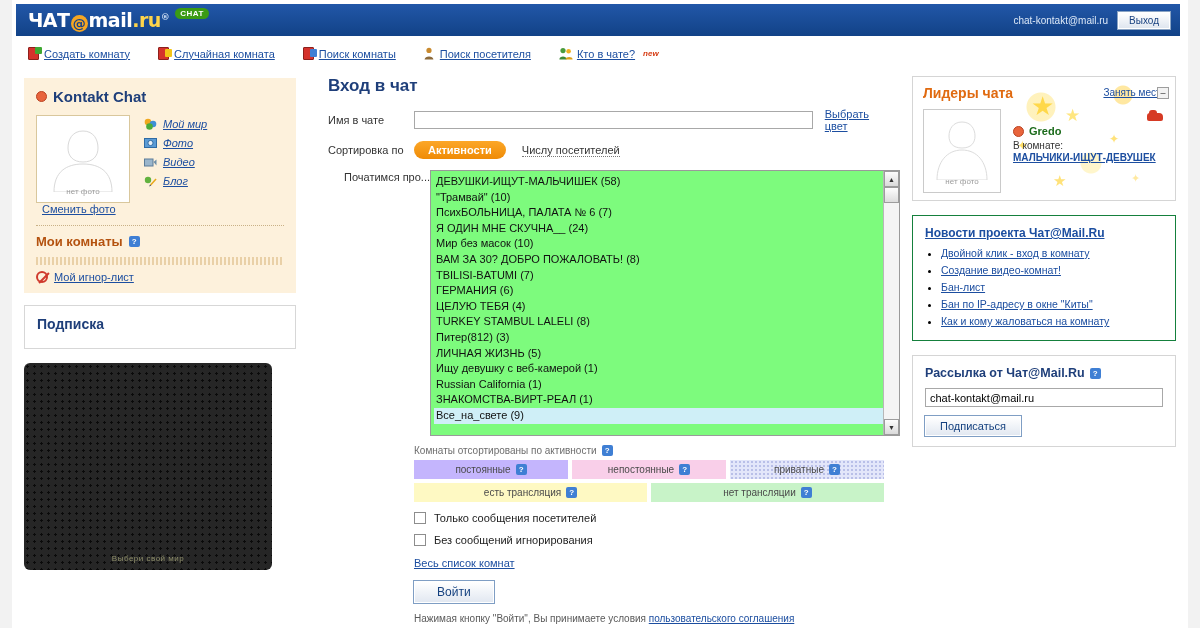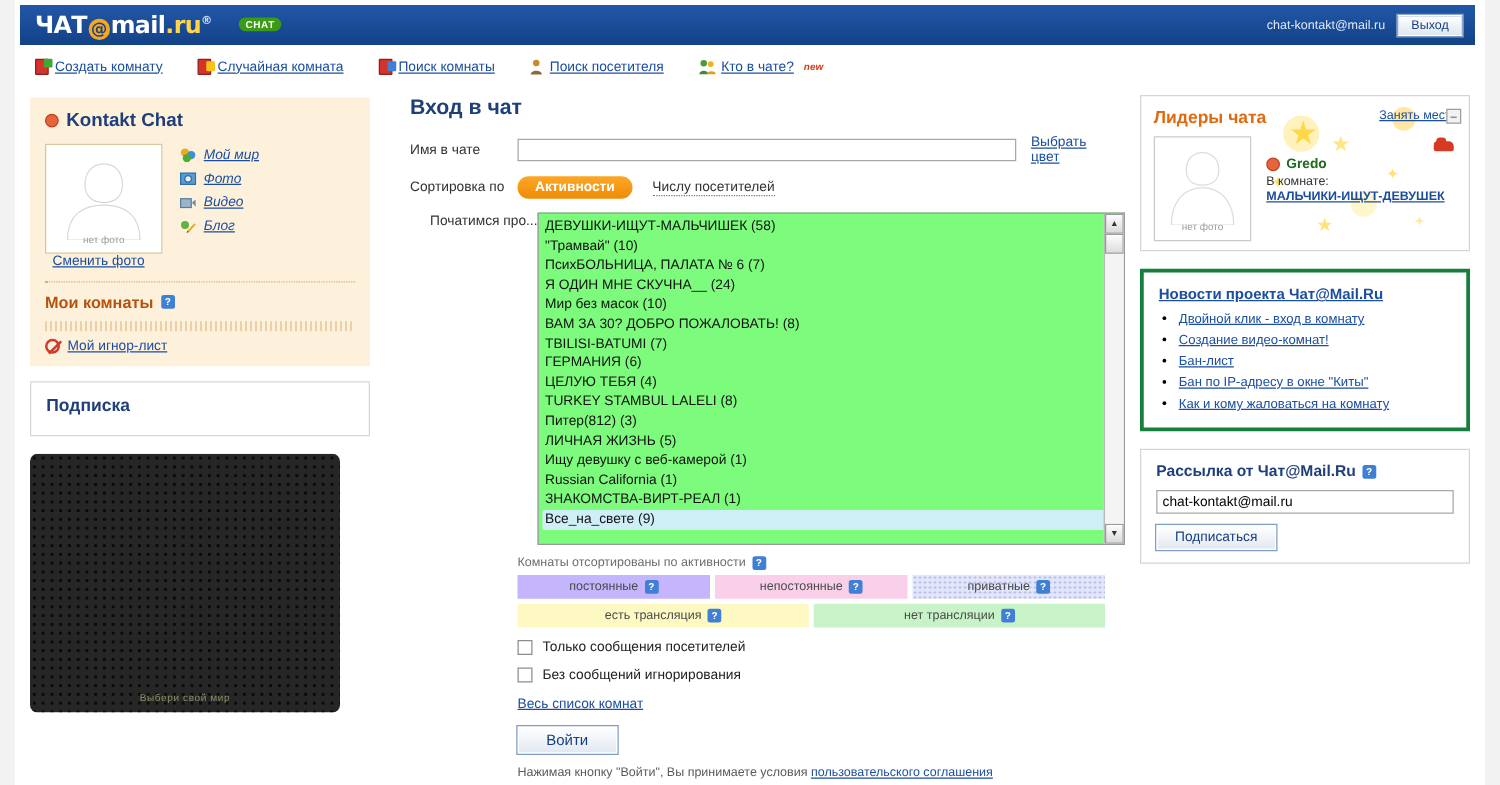--- a/index.html
+++ b/index.html
@@ -21,21 +21,21 @@
   .rail-l { left:0; } .rail-r { right:0; }
 
   
   #header {
     position:absolute; left:16px; top:4px; width:1164px; height:32px;
     background:#1a4d9c;
     background:linear-gradient(to bottom,#2257a8 0%,#124287 100%);
     display:flex; align-items:center; justify-content:space-between;
     padding:0 10px 0 12px;
   }
-  .logo { display:flex; align-items:center; gap:16px; }
+  .logo { display:flex; align-items:flex-start; gap:0; }
   .logo-txt {
     font-family:"DejaVu Sans", sans-serif;
     font-weight:bold; font-size:19px; color:#ffffff;
     letter-spacing:-0.5px; line-height:19px;
   }
   .logo-at {
     display:inline-block; width:17px; height:17px; border-radius:50%;
     background:#f5a623; color:#14418a; font-size:13px; font-weight:bold;
     text-align:center; line-height:17px; margin:0 1px;
   }
@@ -192,21 +192,21 @@
     display:flex; align-items:center; justify-content:center; font-size:9px; line-height:1; cursor:pointer; color:#333;}
   .leader-photo { position:absolute; left:10px; top:32px; width:78px; height:84px; border:1px solid #cacaca; background:#fff;
     display:flex; align-items:flex-end; justify-content:center; overflow:hidden;}
   .leader-info { position:absolute; left:100px; top:48px; width:158px; }
   .leader-name { display:flex; align-items:center; gap:5px; font-size:11px; font-weight:bold; color:#1b6b1b; }
   .leader-in { font-size:10px; color:#333; margin-top:3px; }
   .leader-room { font-size:10px; font-weight:bold; line-height:1.25; display:inline-block; word-break:break-all; }
   .car-ico { position:absolute; right:12px; top:36px; width:16px; height:8px; background:#d63a24; border-radius:3px 4px 2px 2px;}
   .car-ico:after{content:'';position:absolute;left:2px;top:-3px;width:8px;height:4px;background:#d63a24;border-radius:3px 3px 0 0;}
 
-  .news { margin-top:14px; border:3px solid #15803d; padding:10px 12px; }
+  .news { margin-top:14px; border:1px solid #15803d; padding:10px 12px; }
   .news-title { font-size:12px; font-weight:bold; margin-bottom:5px; }
   .news-title a { color:#1c4ea0; }
   .news ul { margin:0; padding-left:16px; }
   .news li { font-size:10.5px; line-height:1.62; }
 
   .mail { margin-top:14px; border:1px solid #d5d5d5; padding:10px 12px; }
   .mail-title { font-size:12.5px; font-weight:bold; color:#1f3f7a; display:flex; align-items:center; gap:5px; margin-bottom:8px;}
   .mail-input { width:238px; height:19px; border:1px solid #a8a8a8; font-size:11px; padding:1px 4px;
     font-family:"Liberation Sans", sans-serif; background:#fff; }
   .btn-sub { margin-top:9px; background:linear-gradient(to bottom,#ffffff,#e2e8f1);

